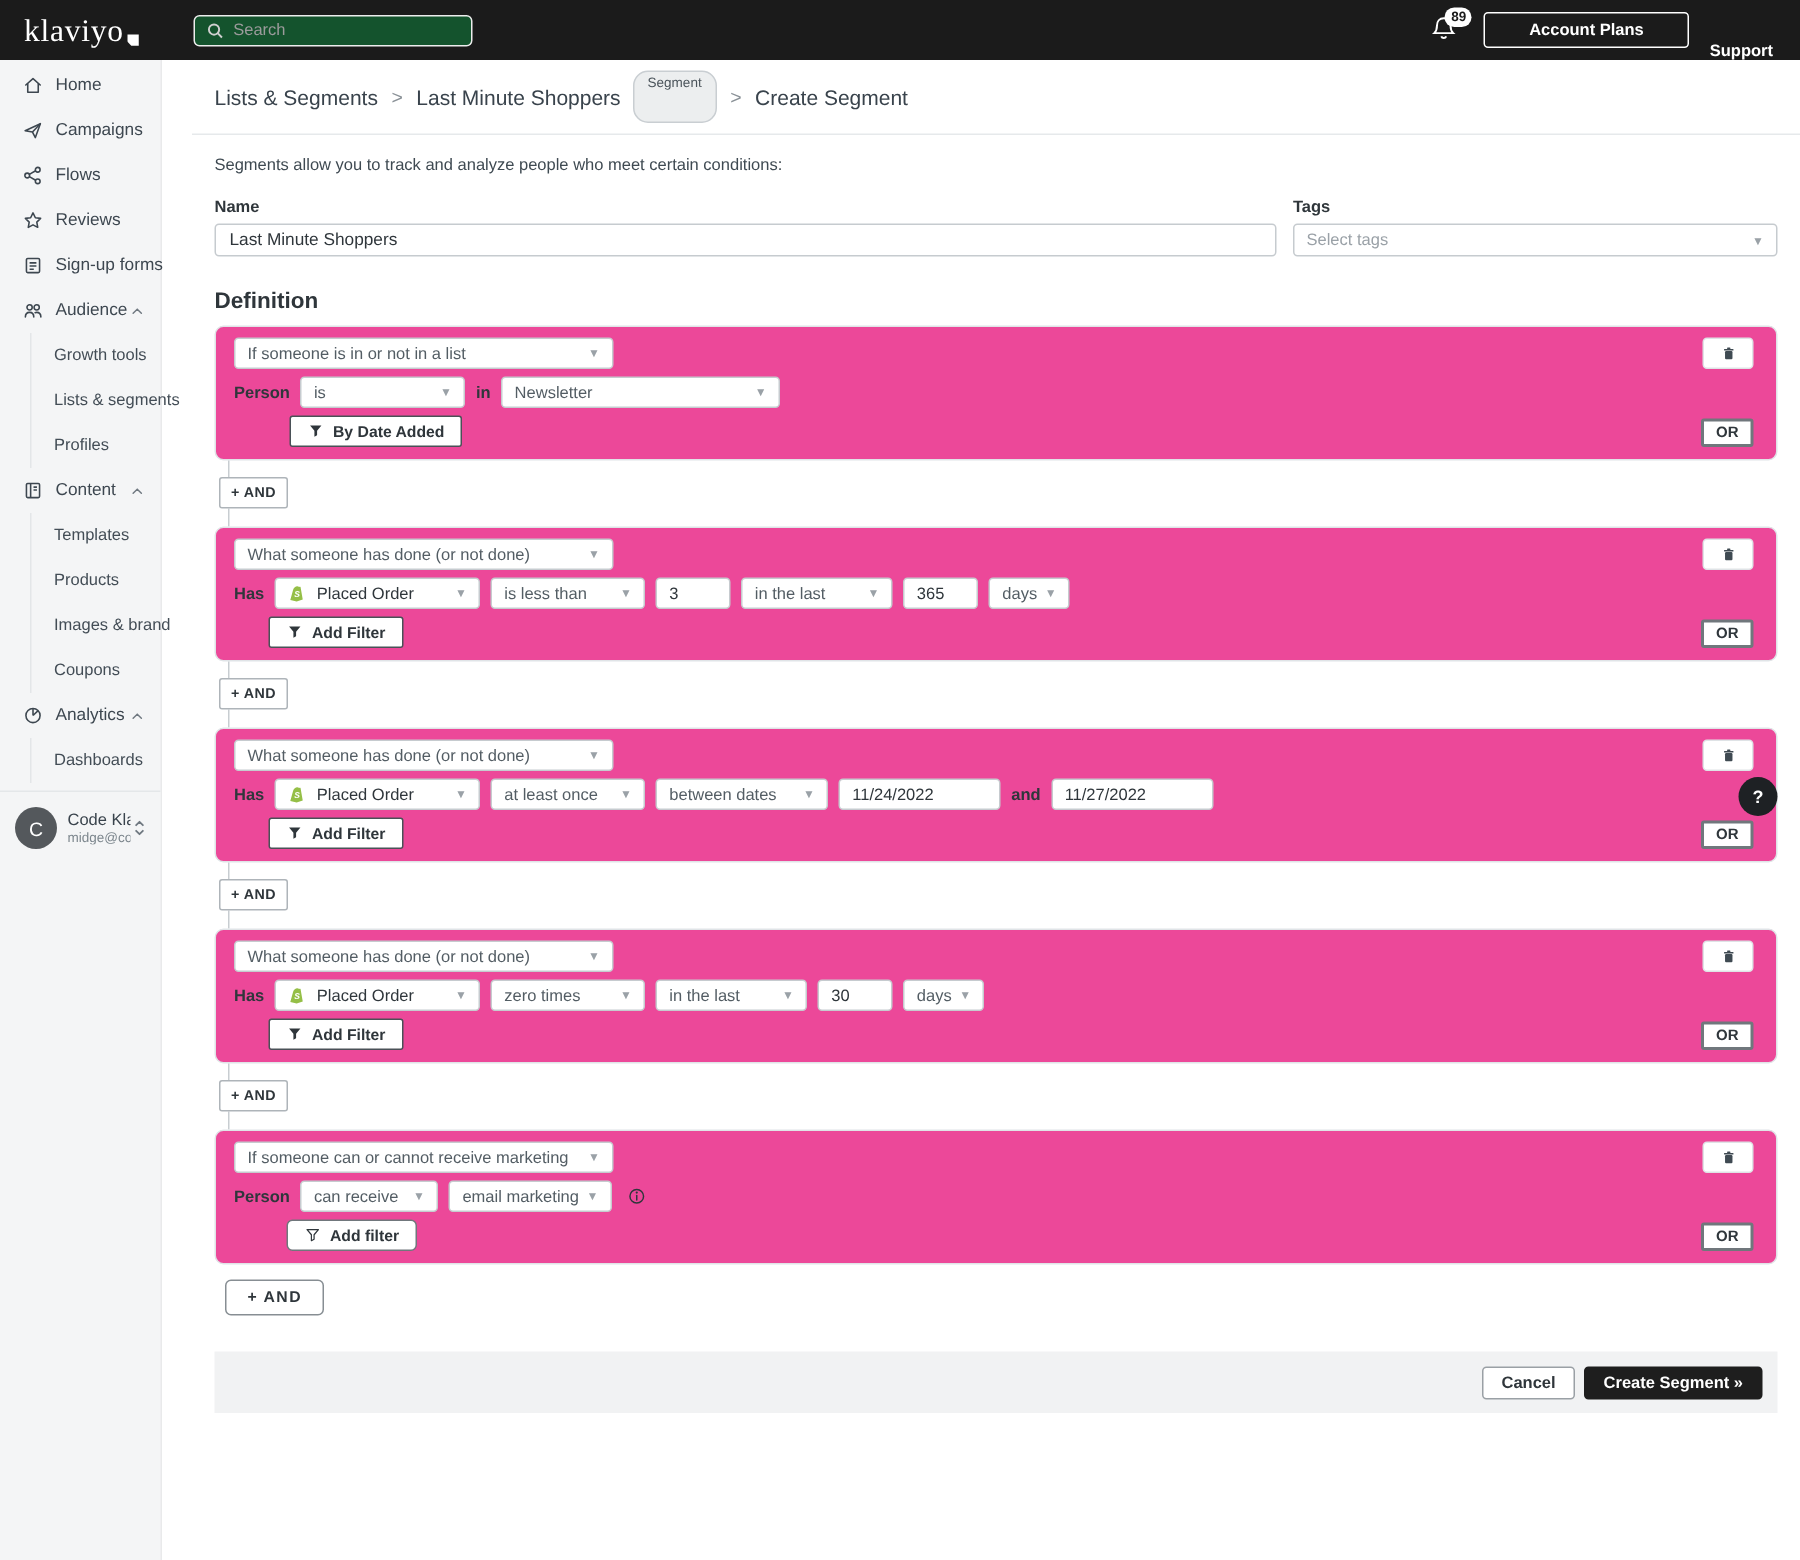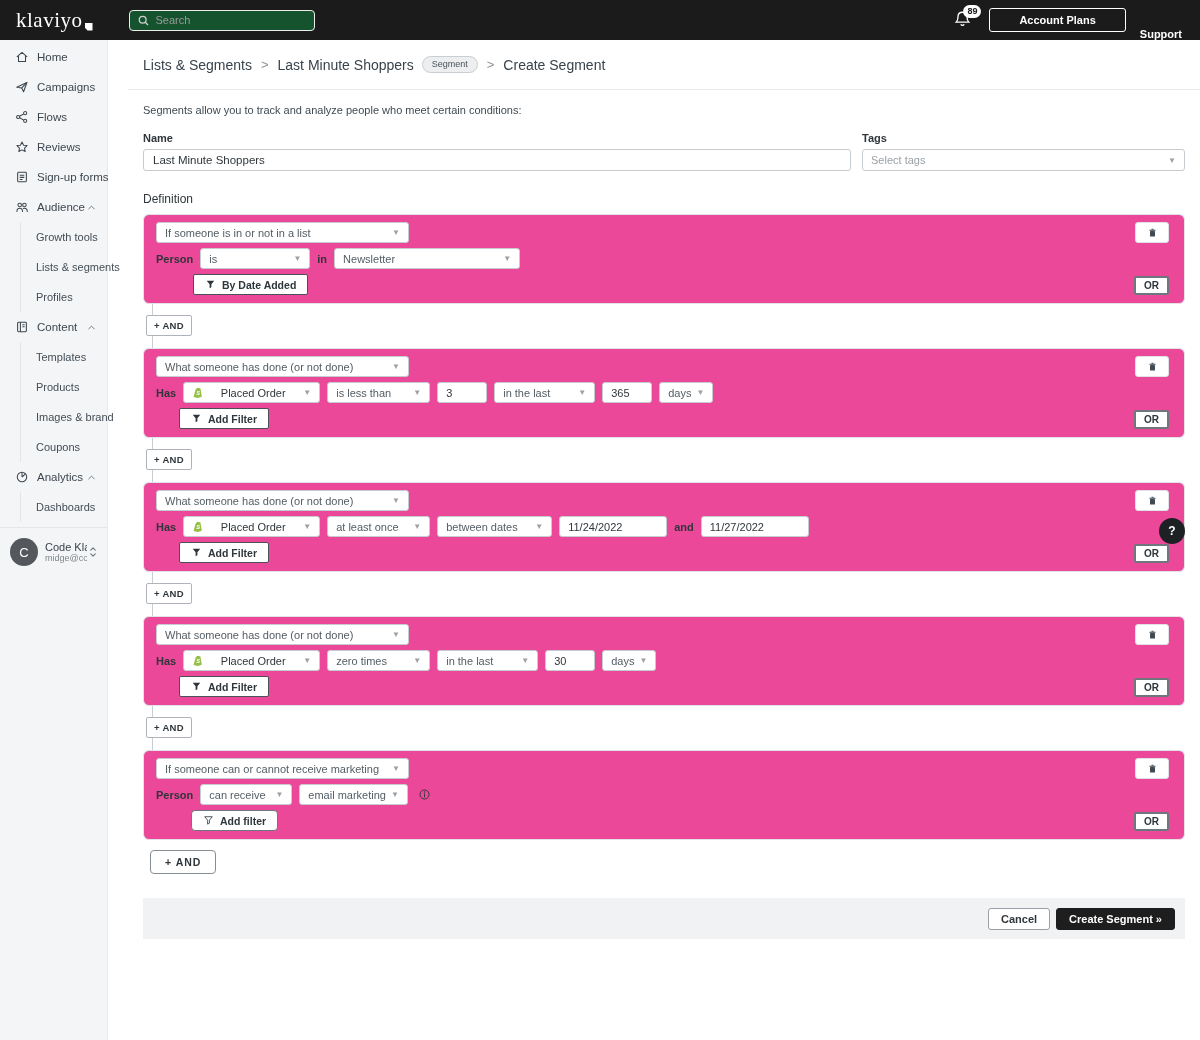--- a/index.html
+++ b/index.html
@@ -72,42 +72,42 @@
   .main { position:absolute; top:40px; left:128px; right:0; bottom:0; background:#fff; }
   .page-header {
     height:50px; display:flex; align-items:center; padding-left:15px;
     border-bottom:1px solid #e6e9eb;
   }
   .bc { display:flex; align-items:center; font-size:14px; color:#39434c; }
   .bc-sep { color:#8a9197; margin:0 9px; font-size:13px; }
   .bc-link { cursor:pointer; }
   .badge {
     font-size:9px; color:#4b545b; background:#eceeef; border:1px solid #c9ced2;
-    border-radius:10px; padding:2px 9px 3px; margin-left:8px; white-space:nowrap;
+    border-radius:10px; padding:2px 9px 21px; margin-left:8px; white-space:nowrap;
   }
 
   .content { padding:14px 15px 0; }
   .intro { font-size:11px; color:#3f4a52; }
   .fields-row { display:flex; gap:11px; margin-top:16px; }
   .field-name { width:708px; }
   .field-tags { flex:1; }
   .field-label { font-size:11px; font-weight:bold; color:#2f363b; margin-bottom:5px; }
   .text-field {
     width:100%; height:22px; border:1px solid #c6cbcf; border-radius:3px;
     font-size:11.5px; color:#2f363b; padding:0 9px; outline:none; font-family:inherit; background:#fff;
   }
   .fake-select {
     height:22px; border:1px solid #c6cbcf; border-radius:3px; background:#fff;
     display:flex; align-items:center; justify-content:space-between;
     font-size:11px; color:#535d64; padding:0 8px; cursor:pointer;
   }
   .fake-select .caret { color:#9aa1a7; font-size:8px; margin-left:8px; }
   .placeholder { color:#9aa1a7; }
 
-  .definition-label { font-size:12px; font-weight:normal; color:#2f363b; margin:21px 0 8px; }
+  .definition-label { font-size:15px; font-weight:bold; color:#2f363b; margin:21px 0 8px; }
 
   
   .card {
     position:relative; background:#ec4899; border:1px solid #e0e4e7; border-radius:6px;
     padding:7px 12px 8px; min-height:81px;
   }
   .crow { display:flex; align-items:center; gap:7px; margin-top:5px; }
   .crow:first-child { margin-top:0; }
   .sel {
     height:21px; border:1px solid #c6cbcf; border-radius:3px; background:#fff;
@@ -118,21 +118,21 @@
   .sel.dark { color:#2f363b; }
   .sel.compact { justify-content:flex-start; }
   .sel.compact .caret { margin-left:5px; }
   .tinput {
     height:21px; border:1px solid #c6cbcf; border-radius:3px; font-size:11px;
     color:#2f363b; padding:0 8px; outline:none; font-family:inherit; flex:none;
   }
   .rlabel { font-size:11px; font-weight:bold; color:#2f363b; flex:none; }
   .metric-icon { width:13px; height:14px; display:inline-flex; margin-right:6px; flex:none; }
   .sel-metric { display:inline-flex; align-items:center; }
-  .sel-metric .mlabel { flex:1; text-align:center; }
+  .sel-metric .mlabel { flex:1; text-align:left; }
   .filter-btn {
     display:inline-flex; align-items:center; gap:6px; height:21px; padding:0 11px;
     background:#fff; border:1px solid #4a5157; border-radius:2px; font-size:10.5px;
     font-weight:bold; color:#2f363b; cursor:pointer; font-family:inherit; flex:none;
   }
   .filter-btn.soft { border:1px solid #70777c; border-radius:4px; }
   .trash-btn {
     position:absolute; top:7px; right:15px; width:34px; height:21px;
     border:1px solid #dfe3e6; border-radius:3px; background:#fff;
     display:flex; align-items:center; justify-content:center; cursor:pointer;

